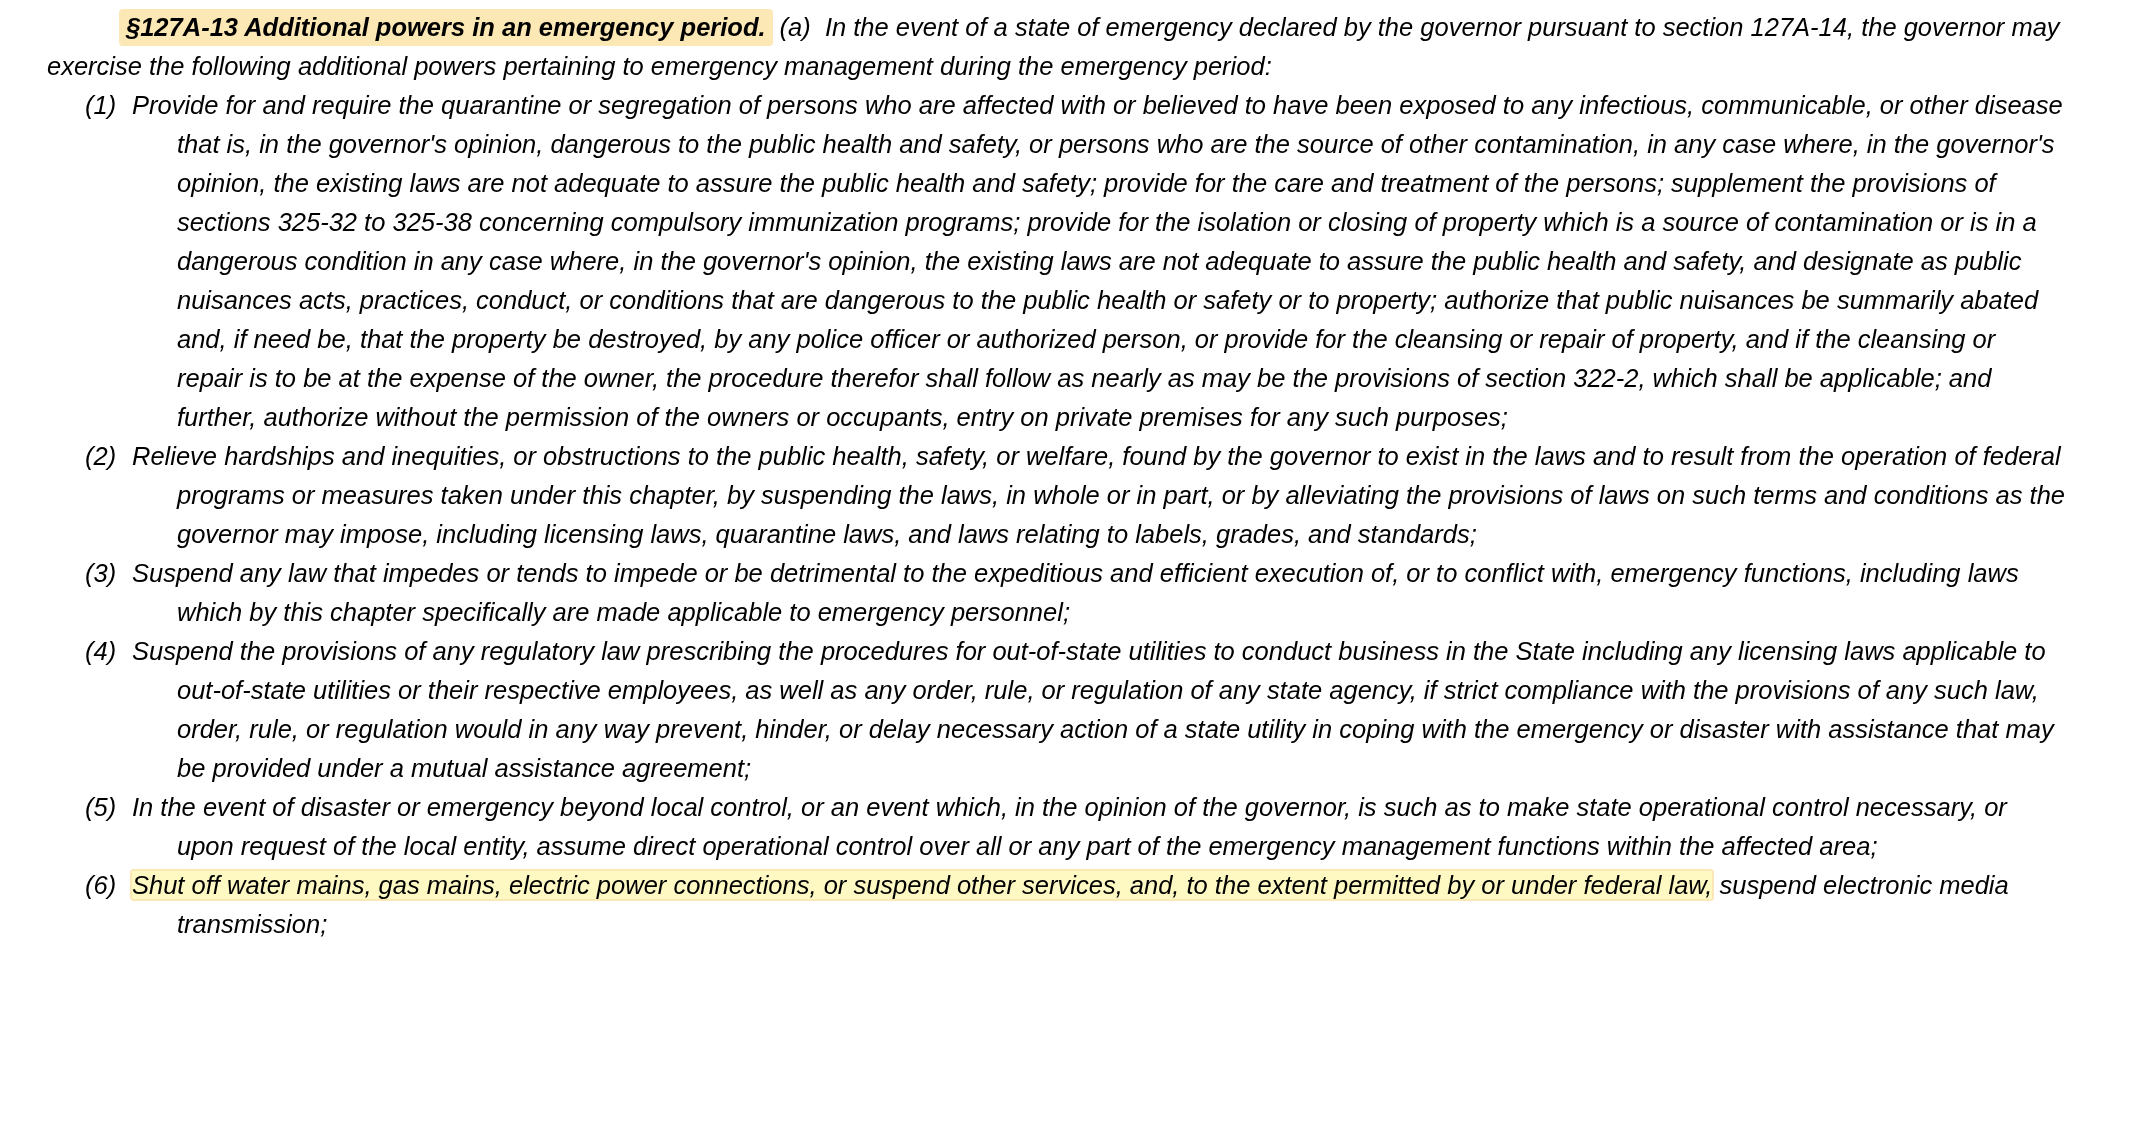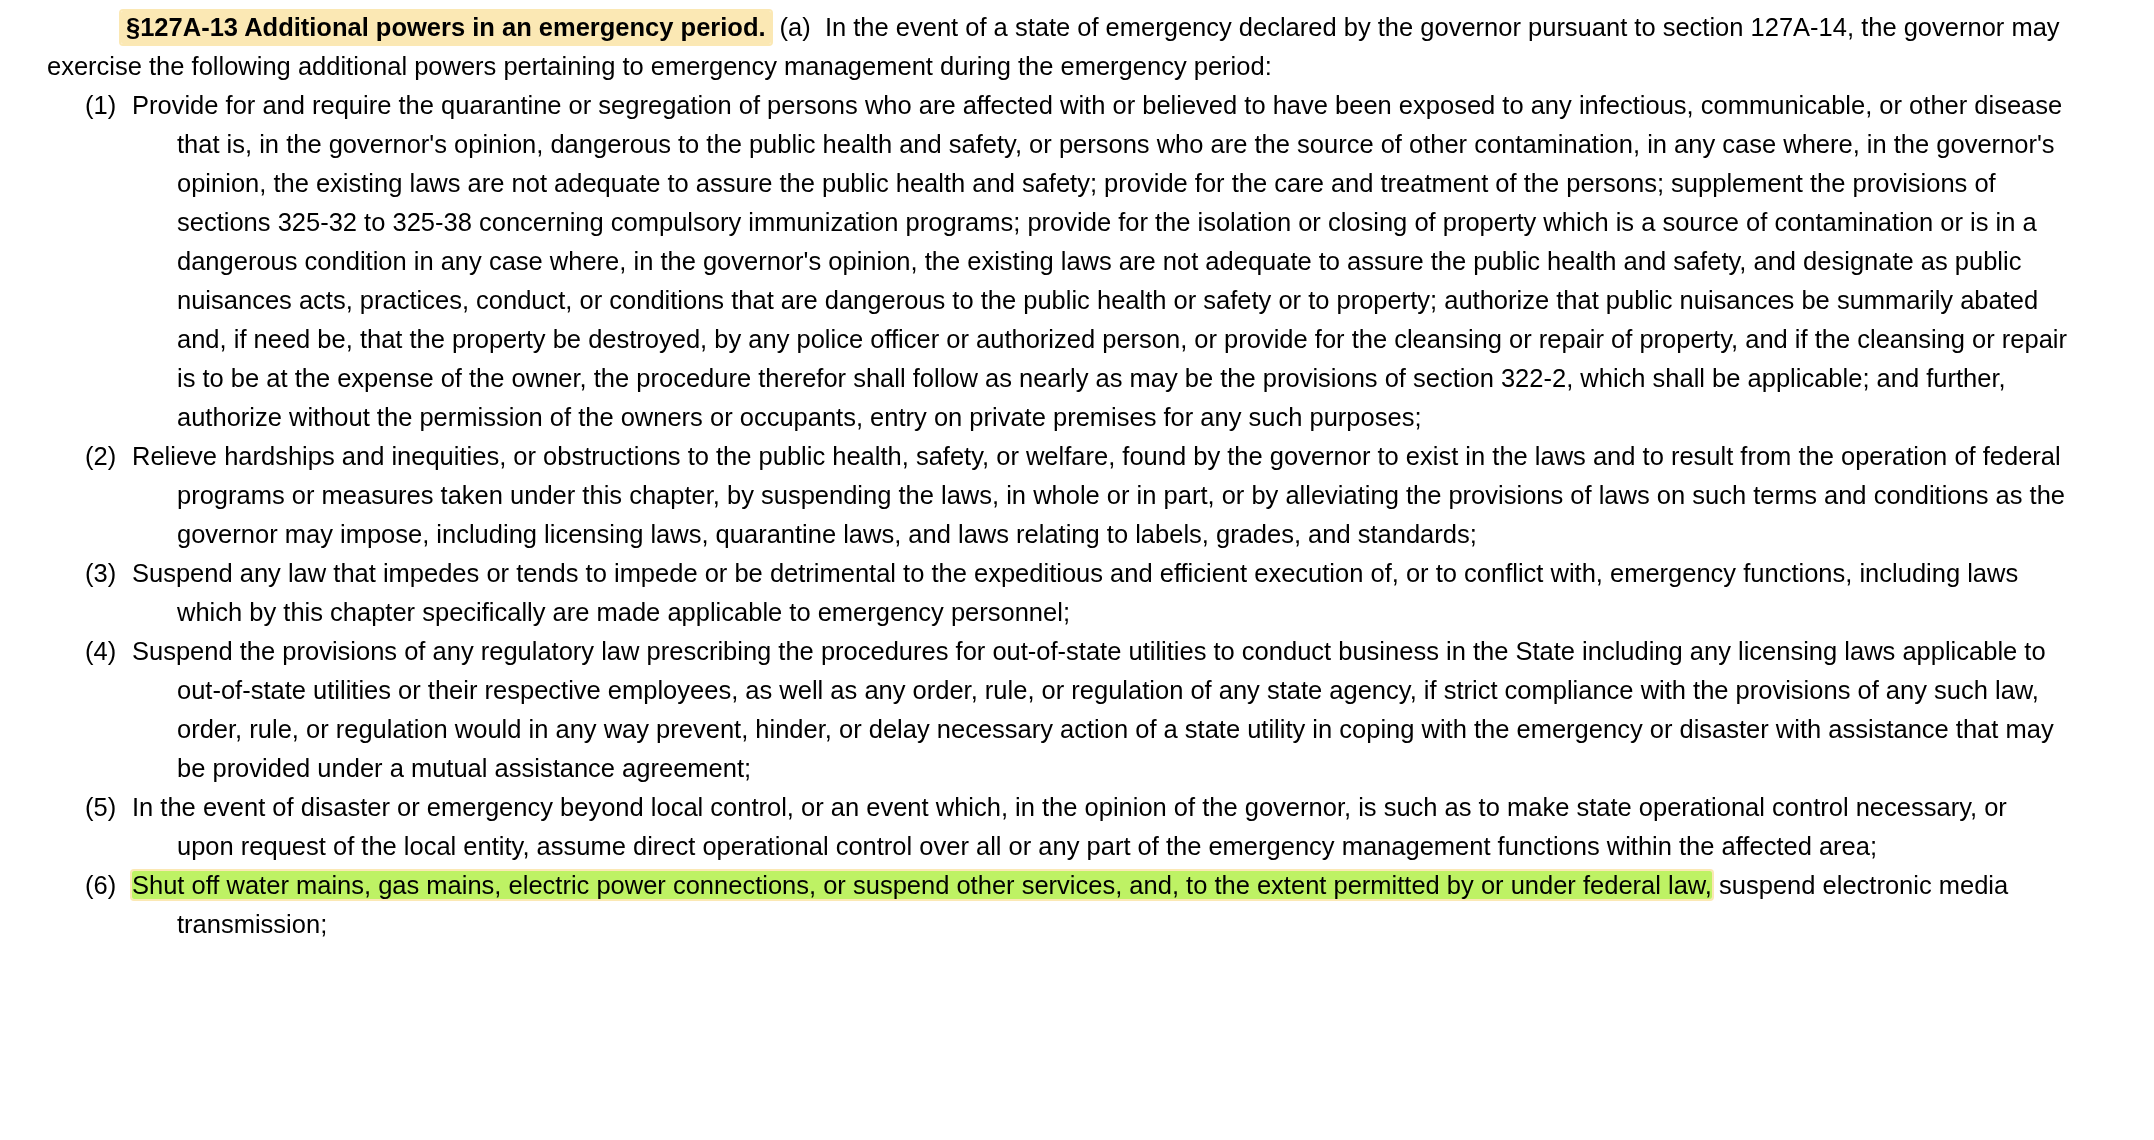--- a/index.html
+++ b/index.html
@@ -15,20 +15,21 @@
     color: #000000;
     -webkit-font-smoothing: antialiased;
   }
 
   #doc {
     position: relative;
     width: 1993px;
     height: 1140px;
     padding: 0;
     box-sizing: border-box;
+    font-style: italic;
   }
 
   
   .statute-body {
     position: absolute;
     left: 47px;
     top: 8px;
     width: 2020px;
     font-size: 25.5px;
     line-height: 39px;
@@ -70,21 +71,21 @@
     position: absolute;
     left: 38px;
     top: 0;
     width: 48px;
     text-align: left;
     text-indent: 0;
     font-variant-numeric: tabular-nums;
   }
 
   .hl {
-    background-color: #bef264;
+    background-color: #fef9c3;
     box-shadow: 0 0 0 2px #fbe8b4;
     border-radius: 2px;
   }
 
   .clause-text { display: inline; margin-top: 47px; }
 </style>
 </head>
 <body>
 
 <div id="doc">

